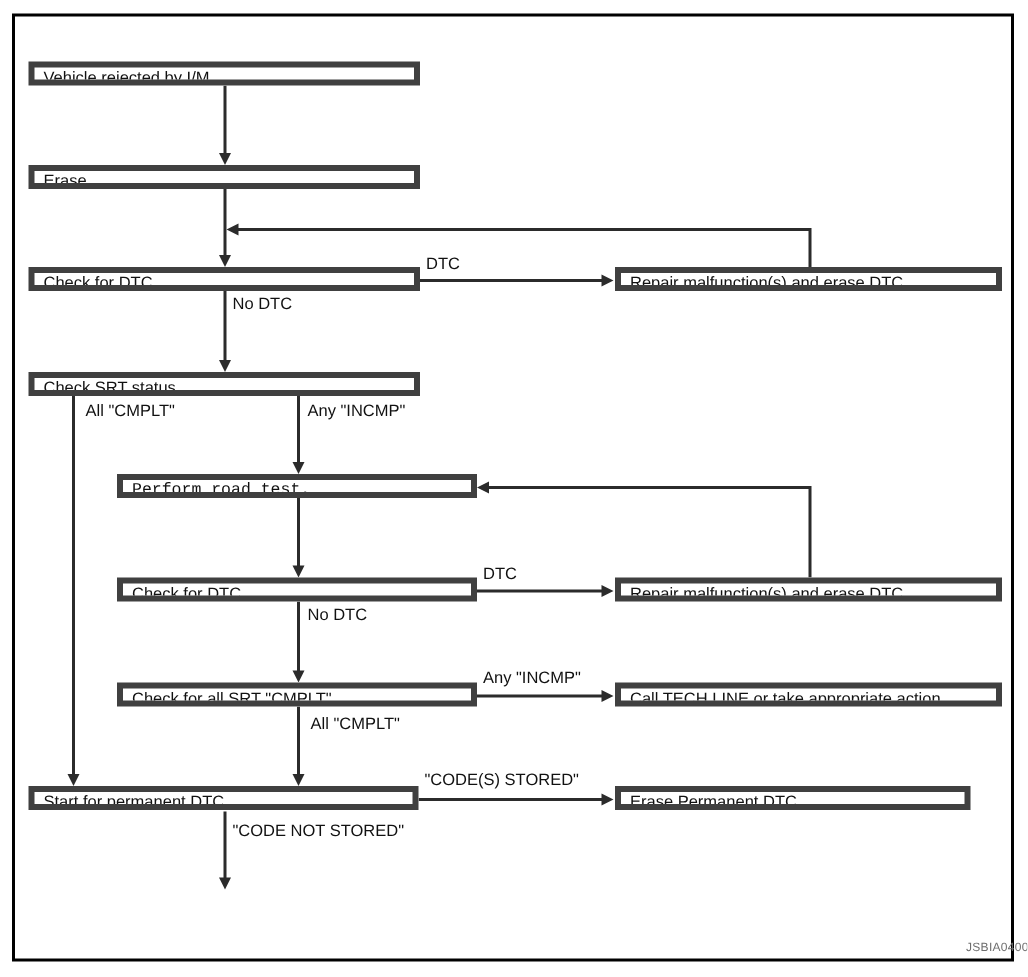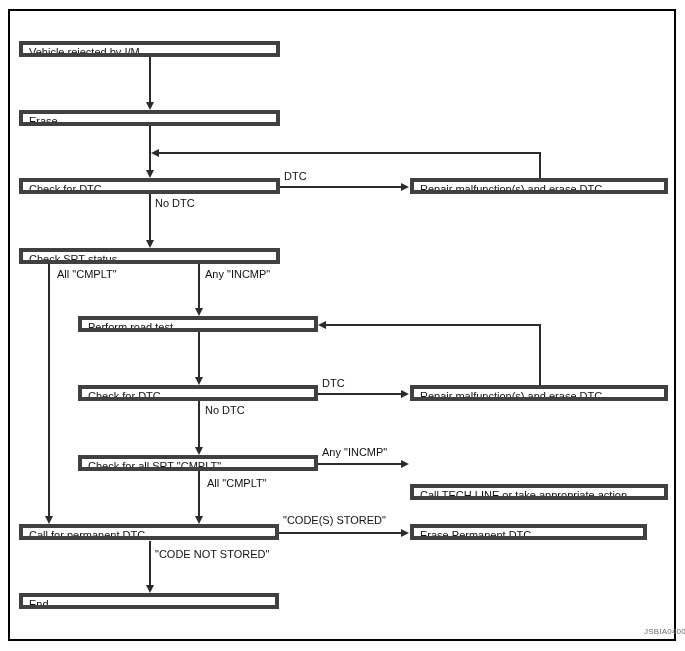--- a/index.html
+++ b/index.html
@@ -29,29 +29,28 @@
 <body>
 
 <div id="figure">
 
   <div class="frame" style="left:8px;top:9px;width:668px;height:632px;"></div>
 
   <div class="node" style="left:19px;top:41px;width:261px;">Vehicle rejected by I/M</div>
   <div class="node" style="left:19px;top:110px;width:261px;">Erase</div>
   <div class="node" style="left:19px;top:178px;width:261px;">Check for DTC</div>
   <div class="node" style="left:19px;top:248px;width:261px;">Check SRT status.</div>
-  <div class="node" style="left:78px;top:316px;width:240px;">Perform road test.</div>
+  <div class="node" style="left:78px;top:316px;width:240px;font-family:Liberation Mono, monospace;">Perform road test.</div>
   <div class="node" style="left:78px;top:385px;width:240px;">Check for DTC</div>
   <div class="node" style="left:78px;top:455px;width:240px;">Check for all SRT "CMPLT".</div>
-  <div class="node" style="left:19px;top:524px;width:260px;">Call for permanent DTC.</div>
-  <div class="node" style="left:19px;top:593px;width:260px;">End</div>
+  <div class="node" style="left:19px;top:524px;width:260px;">Start for permanent DTC.</div>
 
   <div class="node" style="left:410px;top:178px;width:258px;">Repair malfunction(s) and erase DTC.</div>
   <div class="node" style="left:410px;top:385px;width:258px;">Repair malfunction(s) and erase DTC.</div>
-  <div class="node" style="left:410px;top:455px;width:258px;margin-top:29px;">Call TECH LINE or take appropriate action.</div>
+  <div class="node" style="left:410px;top:455px;width:258px;">Call TECH LINE or take appropriate action.</div>
   <div class="node" style="left:410px;top:524px;width:237px;">Erase Permanent DTC.</div>
 
   <div class="vline" style="left:149px;top:57px;height:46px;"></div>
   <div class="adown" style="left:146px;top:102px;"></div>
 
   <div class="vline" style="left:149px;top:126px;height:45px;"></div>
   <div class="adown" style="left:146px;top:170px;"></div>
 
   <div class="hline" style="left:154px;top:152px;width:386px;"></div>
   <div class="vline" style="left:539px;top:152px;height:26px;"></div>

